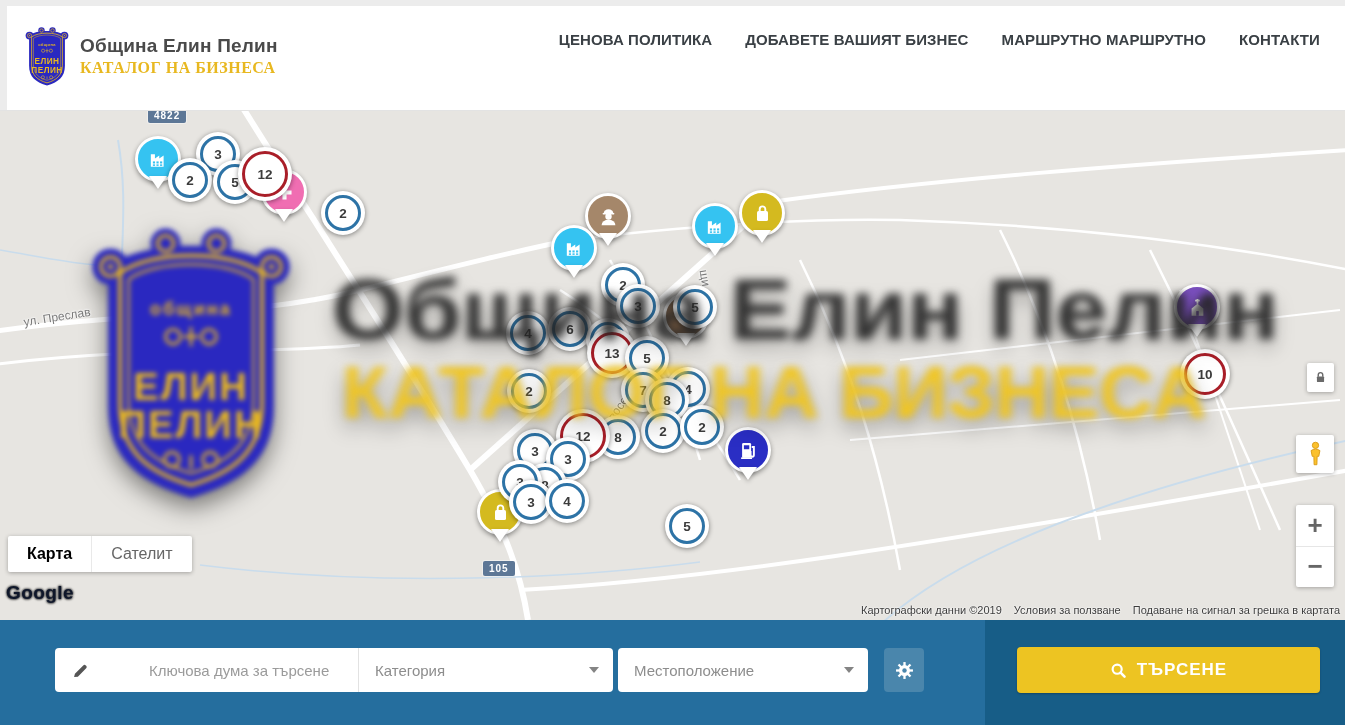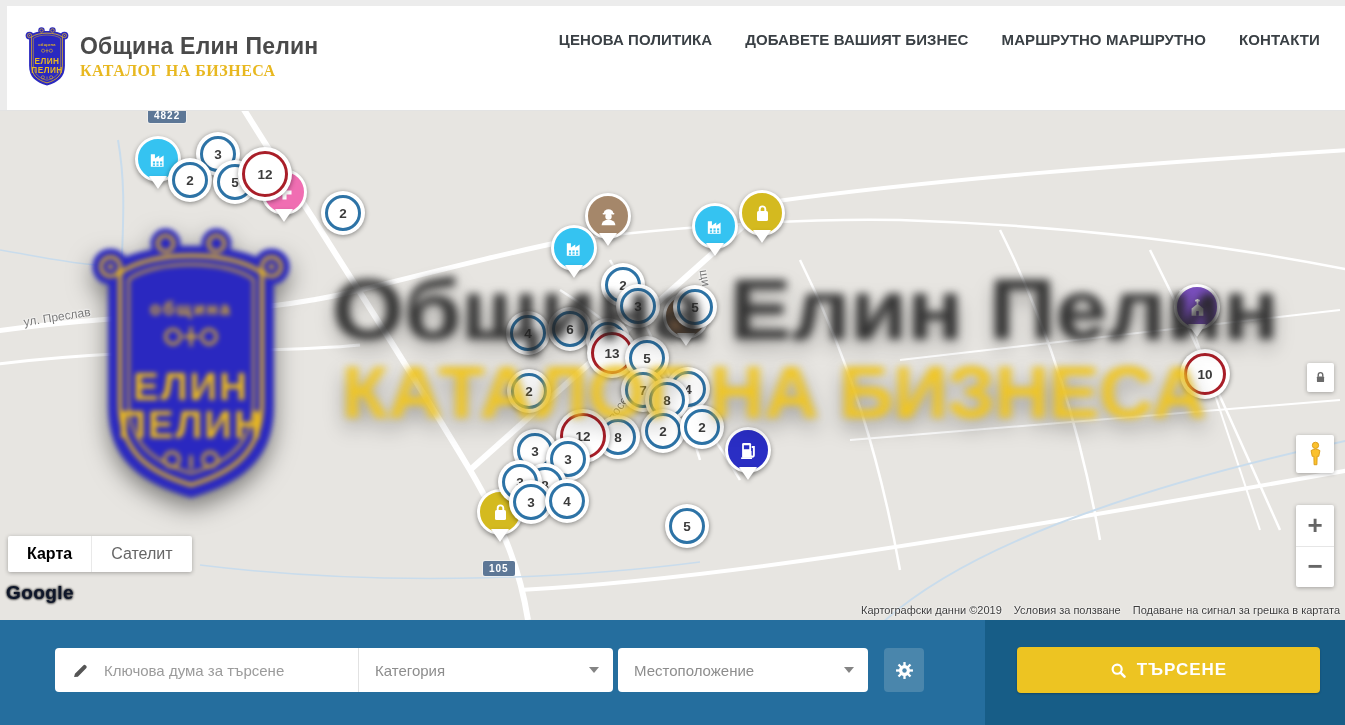--- a/index.html
+++ b/index.html
@@ -5,21 +5,21 @@
   html,body{margin:0;padding:0;background:#ececec;font-family:"Liberation Sans",sans-serif;}
   .page{position:relative;width:1345px;height:725px;overflow:hidden;background:#fff;}
   .edge-top{position:absolute;left:0;top:0;width:1345px;height:6px;background:#ececec;z-index:40;}
   .edge-left{position:absolute;left:0;top:0;width:7px;height:110px;background:#ececec;z-index:40;}
 
   
   .header{position:absolute;left:0;top:0;width:1345px;height:110px;background:#fff;border-bottom:1px solid #e3e3e3;z-index:30;}
   .brand{position:absolute;left:24px;top:25px;display:flex;align-items:center;cursor:pointer;}
   .logo-shield{width:46px;height:62px;}
   .brand-text{margin-left:10px;}
-  .brand-line1{font-size:23px;font-weight:700;color:#4a4a4a;letter-spacing:.2px;}
+  .brand-line1{font-size:19px;font-weight:700;color:#4a4a4a;letter-spacing:.2px;}
   .brand-line2{font-size:16px;font-weight:700;color:var(--logo_gold);letter-spacing:.5px;margin-top:2px;font-family:Liberation Serif, serif;}
   .main-nav{position:absolute;right:25px;top:0;height:79px;display:flex;align-items:center;gap:33px;}
   .nav-link{text-decoration:none;font-size:15px;font-weight:700;color:var(--header_text);letter-spacing:.1px;white-space:nowrap;}
 
   
   .map{position:absolute;left:0;top:110px;width:1345px;height:510px;background:var(--map_bg);overflow:hidden;}
   .roads{position:absolute;inset:0;}
   .road-shield{position:absolute;background:#5d7796;color:#fff;font-size:10px;font-weight:700;padding:2px 6px;border-radius:2px;letter-spacing:1px;box-shadow:0 0 0 1px rgba(255,255,255,.4);}
   .street-label{position:absolute;color:#7b7b7b;font-size:12px;white-space:nowrap;text-shadow:0 0 2px #fff,0 0 2px #fff,0 0 3px #fff;}
 
@@ -49,21 +49,21 @@
   .lock-btn{left:1307px;top:253px;width:27px;height:29px;display:flex;align-items:center;justify-content:center;cursor:pointer;}
   .pegman-btn{left:1296px;top:325px;width:38px;height:38px;display:flex;align-items:center;justify-content:center;cursor:pointer;}
   .zoomctl{left:1296px;top:395px;width:38px;height:82px;display:flex;flex-direction:column;}
   .zoom-btn{flex:1;display:flex;align-items:center;justify-content:center;font-size:26px;font-weight:700;color:#666;cursor:pointer;}
   .zoom-btn.zi{border-bottom:1px solid #e6e6e6;}
 
   
   .searchbar{position:absolute;left:0;top:620px;width:1345px;height:105px;background:var(--bar_blue);z-index:30;}
   .searchbar .dark{position:absolute;left:985px;top:0;width:360px;height:105px;background:var(--panel_blue);}
   .field{position:absolute;top:28px;height:44px;background:#fff;display:flex;align-items:center;}
-  .f-keyword{left:55px;width:303px;border-radius:4px 0 0 4px;}
+  .f-keyword{left:55px;width:303px;border-radius:4px 0 0 4px;gap:45px;}
   .f-keyword svg{margin-left:17px;flex:0 0 auto;}
   .f-keyword input{border:0;outline:0;margin-left:13px;width:250px;font-size:15px;color:#555;font-family:"Liberation Sans",sans-serif;background:transparent;}
   .f-keyword input::placeholder{color:#9b9b9b;}
   .f-select{cursor:pointer;}
   .f-category{left:358px;width:254px;border-left:1px solid #e2e2e2;border-radius:0 4px 4px 0;align-items:center;}
   .f-location{left:618px;width:250px;border-radius:4px;}
   .f-select .lbl{margin-left:16px;font-size:15px;color:#8d8d8d;}
   .caret{position:absolute;right:14px;top:19px;width:0;height:0;border:5px solid transparent;border-top:6px solid #848484;}
   .gear-btn{position:absolute;left:884px;top:28px;width:40px;height:44px;background:var(--gear_button_blue);border:0;border-radius:4px;display:flex;align-items:center;justify-content:center;cursor:pointer;}
   .search-btn{position:absolute;left:1017px;top:27px;width:303px;height:46px;background:var(--accent_yellow);border:0;border-radius:4px;display:flex;align-items:center;justify-content:center;gap:10px;cursor:pointer;color:#fff;font-family:"Liberation Sans",sans-serif;font-size:17px;font-weight:700;letter-spacing:1px;box-shadow:0 1px 2px rgba(0,0,0,.25);}

